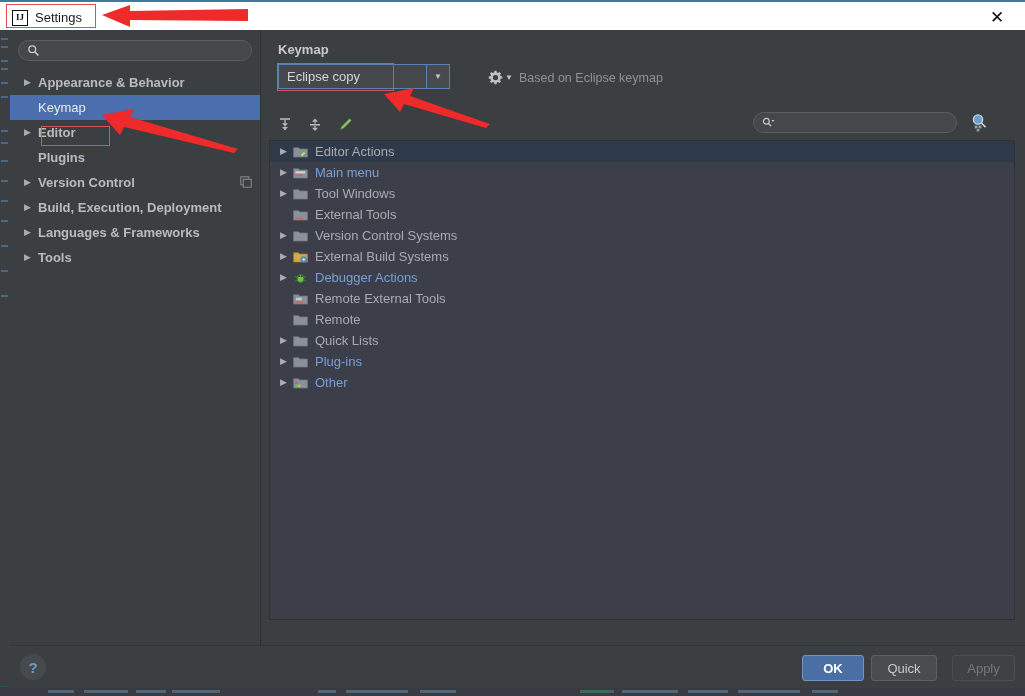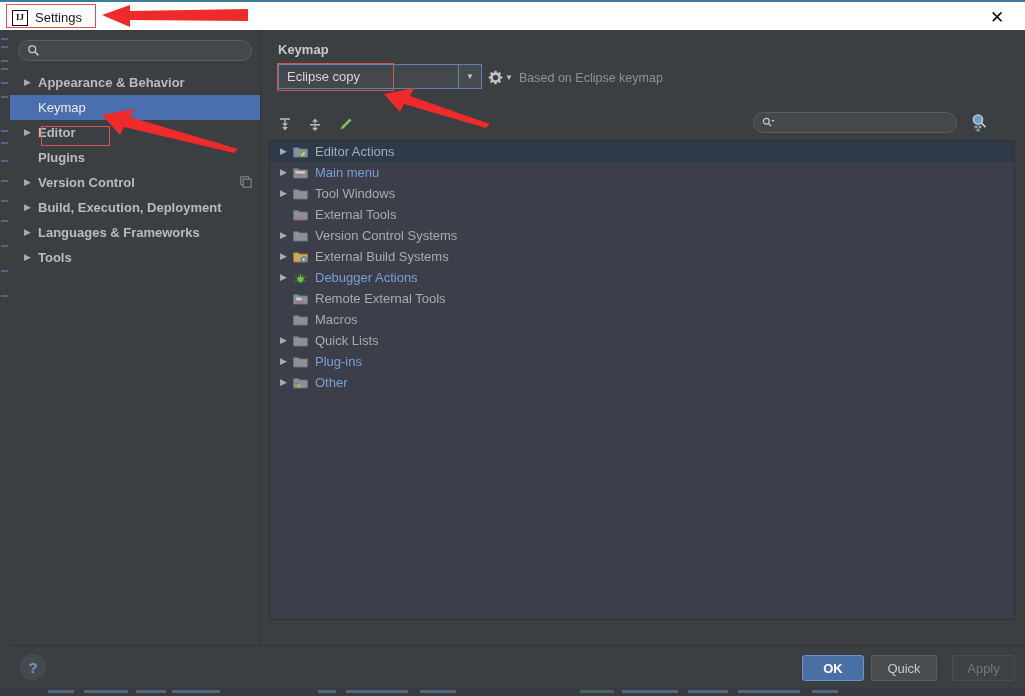--- a/index.html
+++ b/index.html
@@ -163,21 +163,21 @@
   .pane-title {
     position: absolute; left: 17px; top: 12px;
     font-size: 13px; font-weight: bold; color: #c8cacc;
   }
   .combo-wrap {
     position: absolute; left: 17px; top: 34px;
     width: 200px; height: 25px;
   }
   .combo {
     position: absolute; left: 0; top: 0;
-    width: 204px; height: 25px;
+    width: 172px; height: 25px;
     background: #45484a;
     border: 1px solid #5e81b5;
     box-sizing: border-box;
     display: flex; align-items: center;
   }
   .combo .cval {
     padding-left: 8px;
     font-size: 13px; color: #d4d6d8;
     flex: 1 1 auto; white-space: nowrap; overflow: hidden;
   }
@@ -580,21 +580,21 @@
           <span class="kl">Remote External Tools</span>
         </div>
 
         <div class="km-row">
           <span class="tri2"></span>
           <span class="ico">
             <svg width="15" height="14" viewBox="0 0 16 14">
               <path d="M.6 2.4h5.2l1.3 1.4h8.3v8.6H.6z" fill="#8a9199" stroke="#6e757c" stroke-width=".8"></path>
             </svg>
           </span>
-          <span class="kl">Macros</span>
+          <span class="kl">Remote</span>
         </div>
 
         <div class="km-row">
           <span class="tri2">▶</span>
           <span class="ico">
             <svg width="15" height="14" viewBox="0 0 16 14">
               <path d="M.6 2.4h5.2l1.3 1.4h8.3v8.6H.6z" fill="#8a9199" stroke="#6e757c" stroke-width=".8"></path>
             </svg>
           </span>
           <span class="kl">Quick Lists</span>

